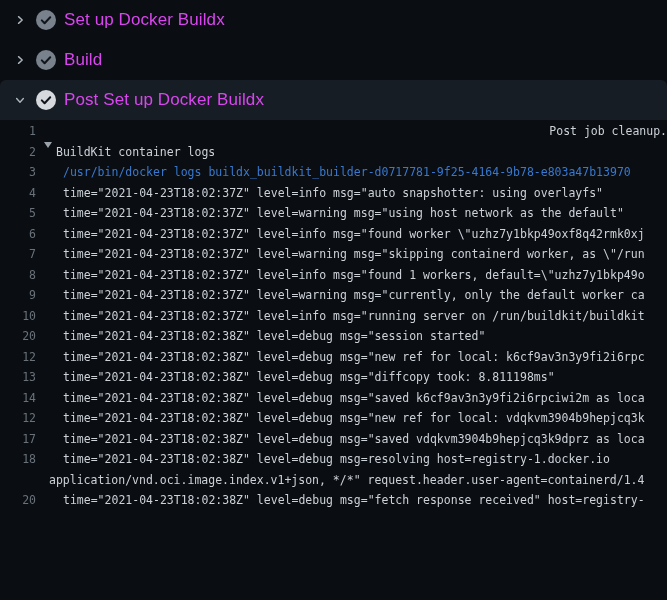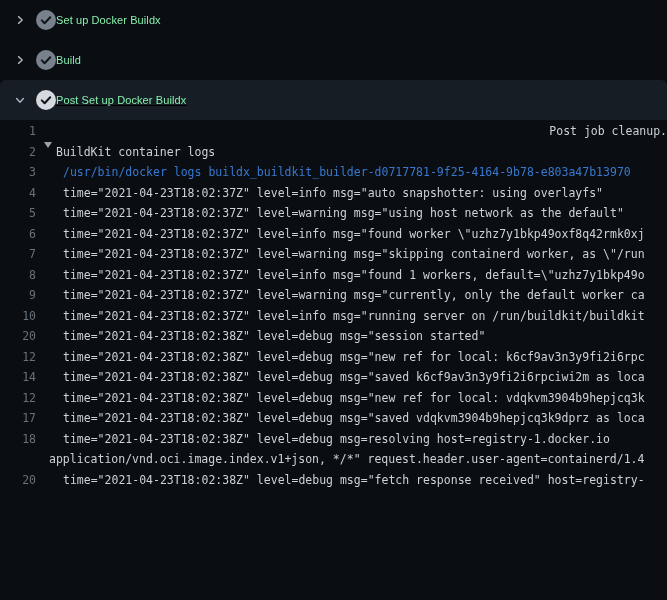--- a/index.html
+++ b/index.html
@@ -15,42 +15,41 @@
   .step{
     display:flex;align-items:center;
     height:40px;
     padding-left:12px;
     box-sizing:border-box;
     cursor:pointer;
   }
   .step.expanded{
     background:#171d25;
     border-radius:6px 6px 0 0;
-    text-decoration:underline;
   }
   .chev{
     width:16px;height:16px;
     display:flex;align-items:center;justify-content:center;
     color:#adb6bf;flex:0 0 16px;
   }
   .chev svg{display:block;}
   .step .chev svg{transform:rotate(0deg);}
   .step.expanded .chev svg{transform:rotate(90deg);}
   .check{
     width:20px;height:20px;
     margin-left:8px;
     flex:0 0 20px;
   }
   .check svg circle{fill:#79828c;}
   .step.expanded .check svg circle{fill:#d6dade;}
   .check svg path{stroke:#10151b;}
   .step-label{
-    margin-left:0;
-    font-size:11px;
-    color:#86efac;
+    margin-left:8px;
+    font-size:17px;
+    color:#d946ef;
     letter-spacing:.1px;
   }
   
   .log{
     width:667px;
     font-family:"DejaVu Sans Mono","Liberation Mono",monospace;
     font-size:11.5px;
     color:#ccd2d8;
     padding-top:1px;
   }
@@ -194,20 +193,24 @@
   <div class="logline indent2">
     <span class="lnum">20</span>
     <span class="ltext"><span>time="2021-04-23T18:02:38Z" level=debug msg="session started"</span></span>
   </div>
 
   <div class="logline indent2">
     <span class="lnum">12</span>
     <span class="ltext"><span>time="2021-04-23T18:02:38Z" level=debug msg="new ref for local: k6cf9av3n3y9fi2i6rpc</span></span>
   </div>
 
+  <div class="logline indent2">
+    <span class="lnum">13</span>
+    <span class="ltext"><span>time="2021-04-23T18:02:38Z" level=debug msg="diffcopy took: 8.811198ms"</span></span>
+  </div>
 
   <div class="logline indent2">
     <span class="lnum">14</span>
     <span class="ltext"><span>time="2021-04-23T18:02:38Z" level=debug msg="saved k6cf9av3n3y9fi2i6rpciwi2m as loca</span></span>
   </div>
 
   <div class="logline indent2">
     <span class="lnum">12</span>
     <span class="ltext"><span>time="2021-04-23T18:02:38Z" level=debug msg="new ref for local: vdqkvm3904b9hepjcq3k</span></span>
   </div>

